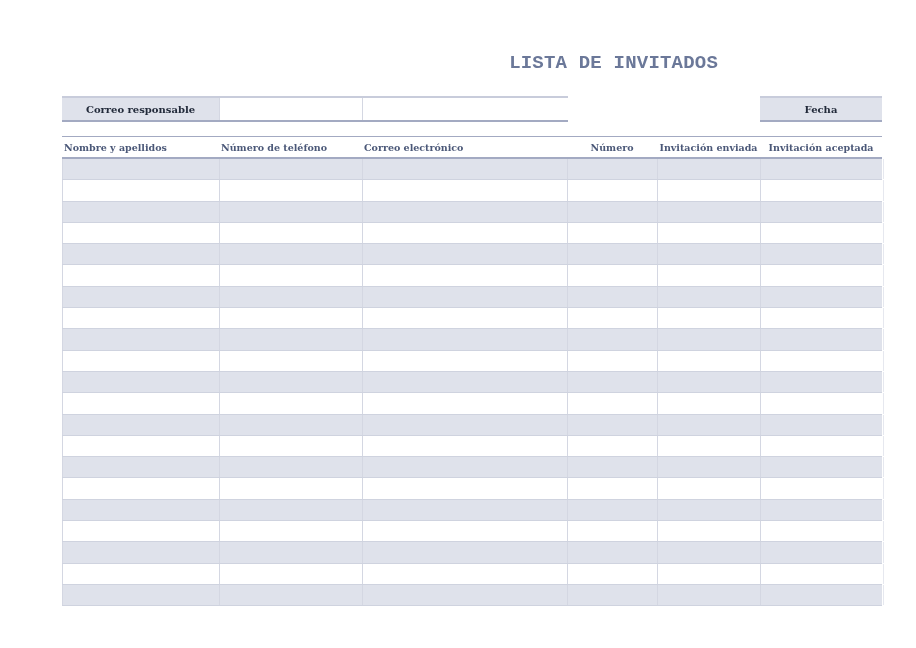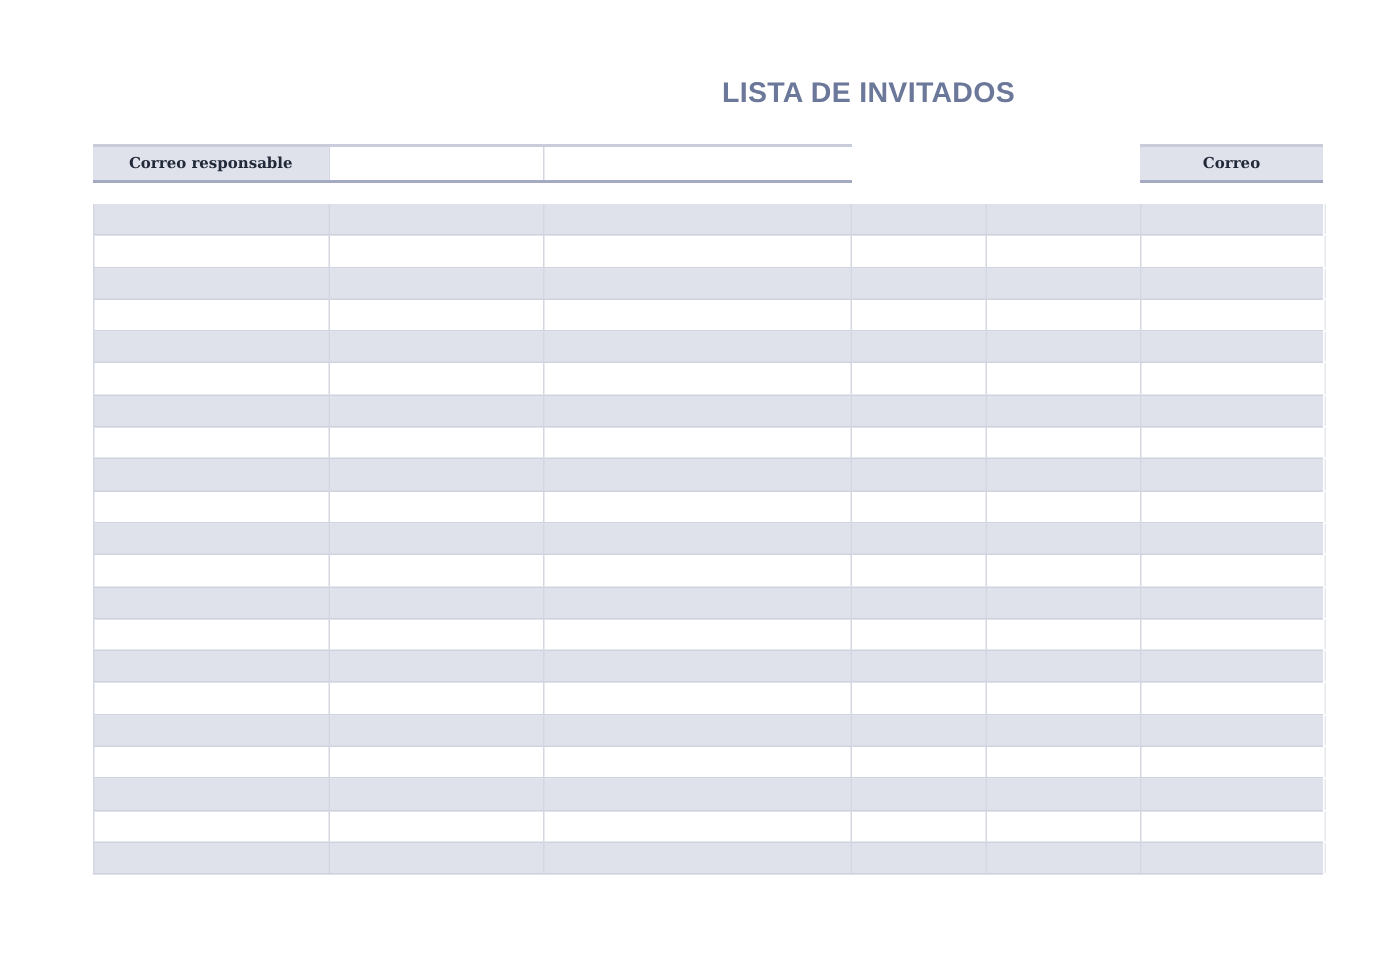--- a/index.html
+++ b/index.html
@@ -1,17 +1,17 @@
 <!DOCTYPE html>
 <html><head>
 <meta charset="utf-8">
 <style>
   html, body { margin:0; padding:0; background:#ffffff; }
   body { width:916px; height:648px; position:relative; overflow:hidden; font-family:"DejaVu Serif","Liberation Serif",serif; }
-  .title { position:absolute; left:440px; width:278px; top:52px; text-align:center; font-family:Liberation Sans, sans-serif; font-weight:bold; font-size:19px; color:#6b7899; letter-spacing:0.2px; }
+  .title { position:absolute; left:440px; width:278px; top:52px; text-align:right; font-family:Liberation Mono, monospace; font-weight:bold; font-size:19px; color:#6b7899; letter-spacing:0.2px; }
   .topbar { position:absolute; top:96px; height:26px; border-top:2px solid #c8ccdb; border-bottom:2px solid #a3aac2; box-sizing:border-box; }
   .topbar .cell { position:absolute; top:0; bottom:0; display:flex; align-items:center; justify-content:center; font-size:10px; font-weight:bold; color:#222a3a; }
   .shaded { background:#dfe2eb; }
   .vsep { border-left:1px solid #d4d7e2; }
   .grid { position:absolute; left:62px; top:136px; width:820px; }
   .hdr { position:relative; height:23px; border-top:1px solid #a3aac2; border-bottom:2px solid #a3aac2; box-sizing:border-box; }
   .hdr .hc { position:absolute; top:0; bottom:0; display:flex; align-items:center; font-size:9.5px; font-weight:bold; color:#4b5878; white-space:nowrap; }
   .row { position:relative; height:21.3px; box-sizing:border-box; border-bottom:1px solid #cfd3df; }
   .row.alt { background:#dfe2eb; }
   .row .c { position:absolute; top:0; bottom:0; border-left:1px solid #d4d7e2; }
@@ -22,24 +22,32 @@
 
 <div class="title">LISTA DE INVITADOS</div>
 
 <div class="topbar" style="left:62px; width:506px;">
   <div class="cell shaded" style="left:0; width:157px;">Correo responsable</div>
   <div class="cell vsep" style="left:157px; width:143px;"></div>
   <div class="cell vsep" style="left:300px; width:206px;"></div>
 </div>
 
 <div class="topbar" style="left:760px; width:122px;">
-  <div class="cell shaded" style="left:0; width:122px;">Correo</div>
+  <div class="cell shaded" style="left:0; width:122px;">Fecha</div>
 </div>
 
 <div class="grid">
+  <div class="hdr">
+    <div class="hc" style="left:2px; width:155px;">Nombre y apellidos</div>
+    <div class="hc" style="left:159px; width:141px;">Número de teléfono</div>
+    <div class="hc" style="left:302px; width:203px;">Correo electrónico</div>
+    <div class="hc" style="left:505px; width:90px; justify-content:center;">Número</div>
+    <div class="hc" style="left:595px; width:103px; justify-content:center;">Invitación enviada</div>
+    <div class="hc" style="left:698px; width:122px; justify-content:center;">Invitación aceptada</div>
+  </div>
   <div id="rows">
       <div class="row alt">
         <div class="c" style="left: 0px; width: 157px;"></div>
         <div class="c" style="left: 157px; width: 143px;"></div>
         <div class="c" style="left: 300px; width: 205px;"></div>
         <div class="c" style="left: 505px; width: 90px;"></div>
         <div class="c" style="left: 595px; width: 103px;"></div>
         <div class="c" style="left: 698px; width: 122px;"></div>
       </div>
       <div class="row">

